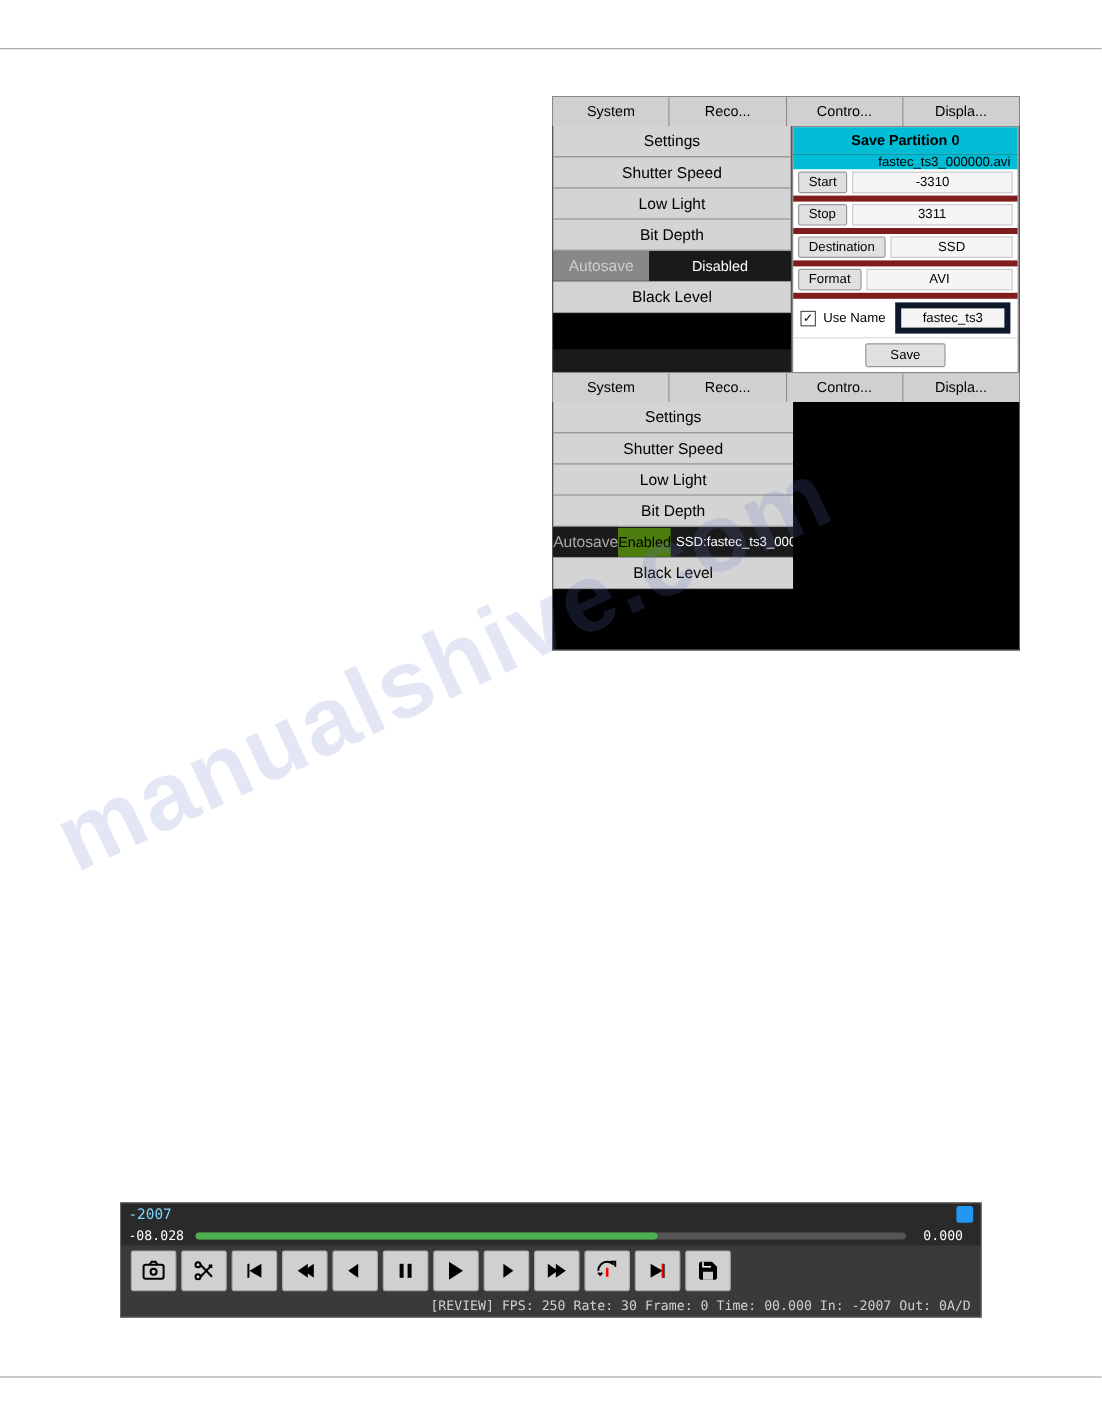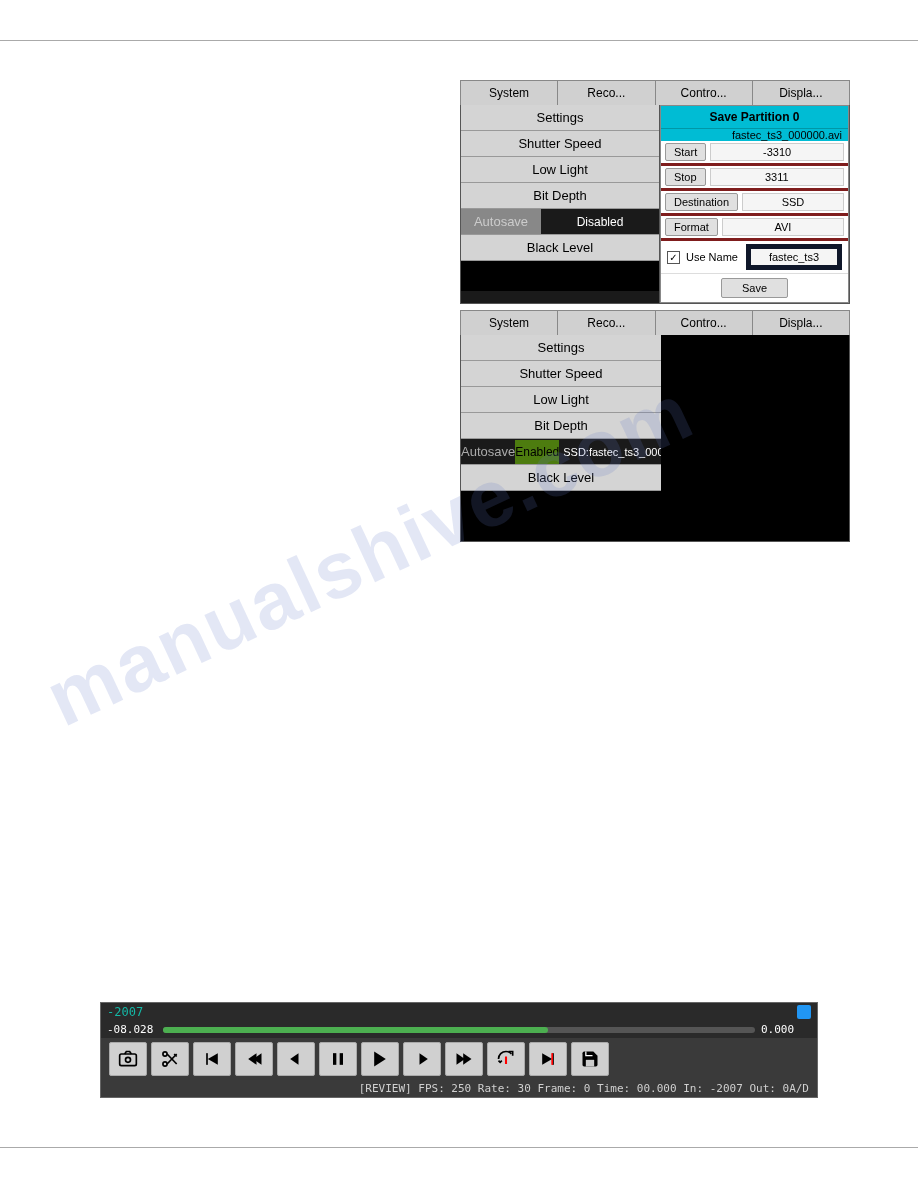--- a/index.html
+++ b/index.html
@@ -93,21 +93,21 @@
       background: #00bcd4;
       color: #000;
       text-align: right;
       padding: 0 6px;
       font-size: 11px;
       border-top: 1px solid #0097a7;
     }
     .dialog-row {
       display: flex;
       align-items: center;
-      border-bottom: 3px solid #7f1d1d;
+      border-bottom: 5px solid #7f1d1d;
       padding: 2px 4px;
     }
     .dialog-row-value {
       flex: 1;
       font-size: 11px;
       color: #000;
       background: #f5f5f5;
       border: 1px solid #ccc;
       padding: 2px 4px;
       text-align: center;
@@ -231,21 +231,21 @@
       right: 100px;
       background: #3a3a3a;
       border: 1px solid #666;
     }
 
     .pb-timecode-row {
       display: flex;
       justify-content: space-between;
       padding: 2px 6px;
       background: #2a2a2a;
-      color: #14b8a6;
+      color: #7dd3fc;
       font-size: 12px;
       font-family: monospace;
     }
 
     .pb-progress-row {
       display: flex;
       align-items: center;
       padding: 2px 6px;
       background: #2a2a2a;
     }
@@ -267,21 +267,21 @@
       height: 100%;
       background: #4caf50;
       border-radius: 3px;
       width: 65%;
     }
     .pb-time-right {
       color: #fff;
       font-size: 11px;
       font-family: monospace;
       width: 50px;
-      text-align: left;
+      text-align: center;
     }
 
     .pb-controls-row {
       display: flex;
       align-items: center;
       padding: 4px 8px;
       background: #3a3a3a;
       gap: 4px;
     }
 

